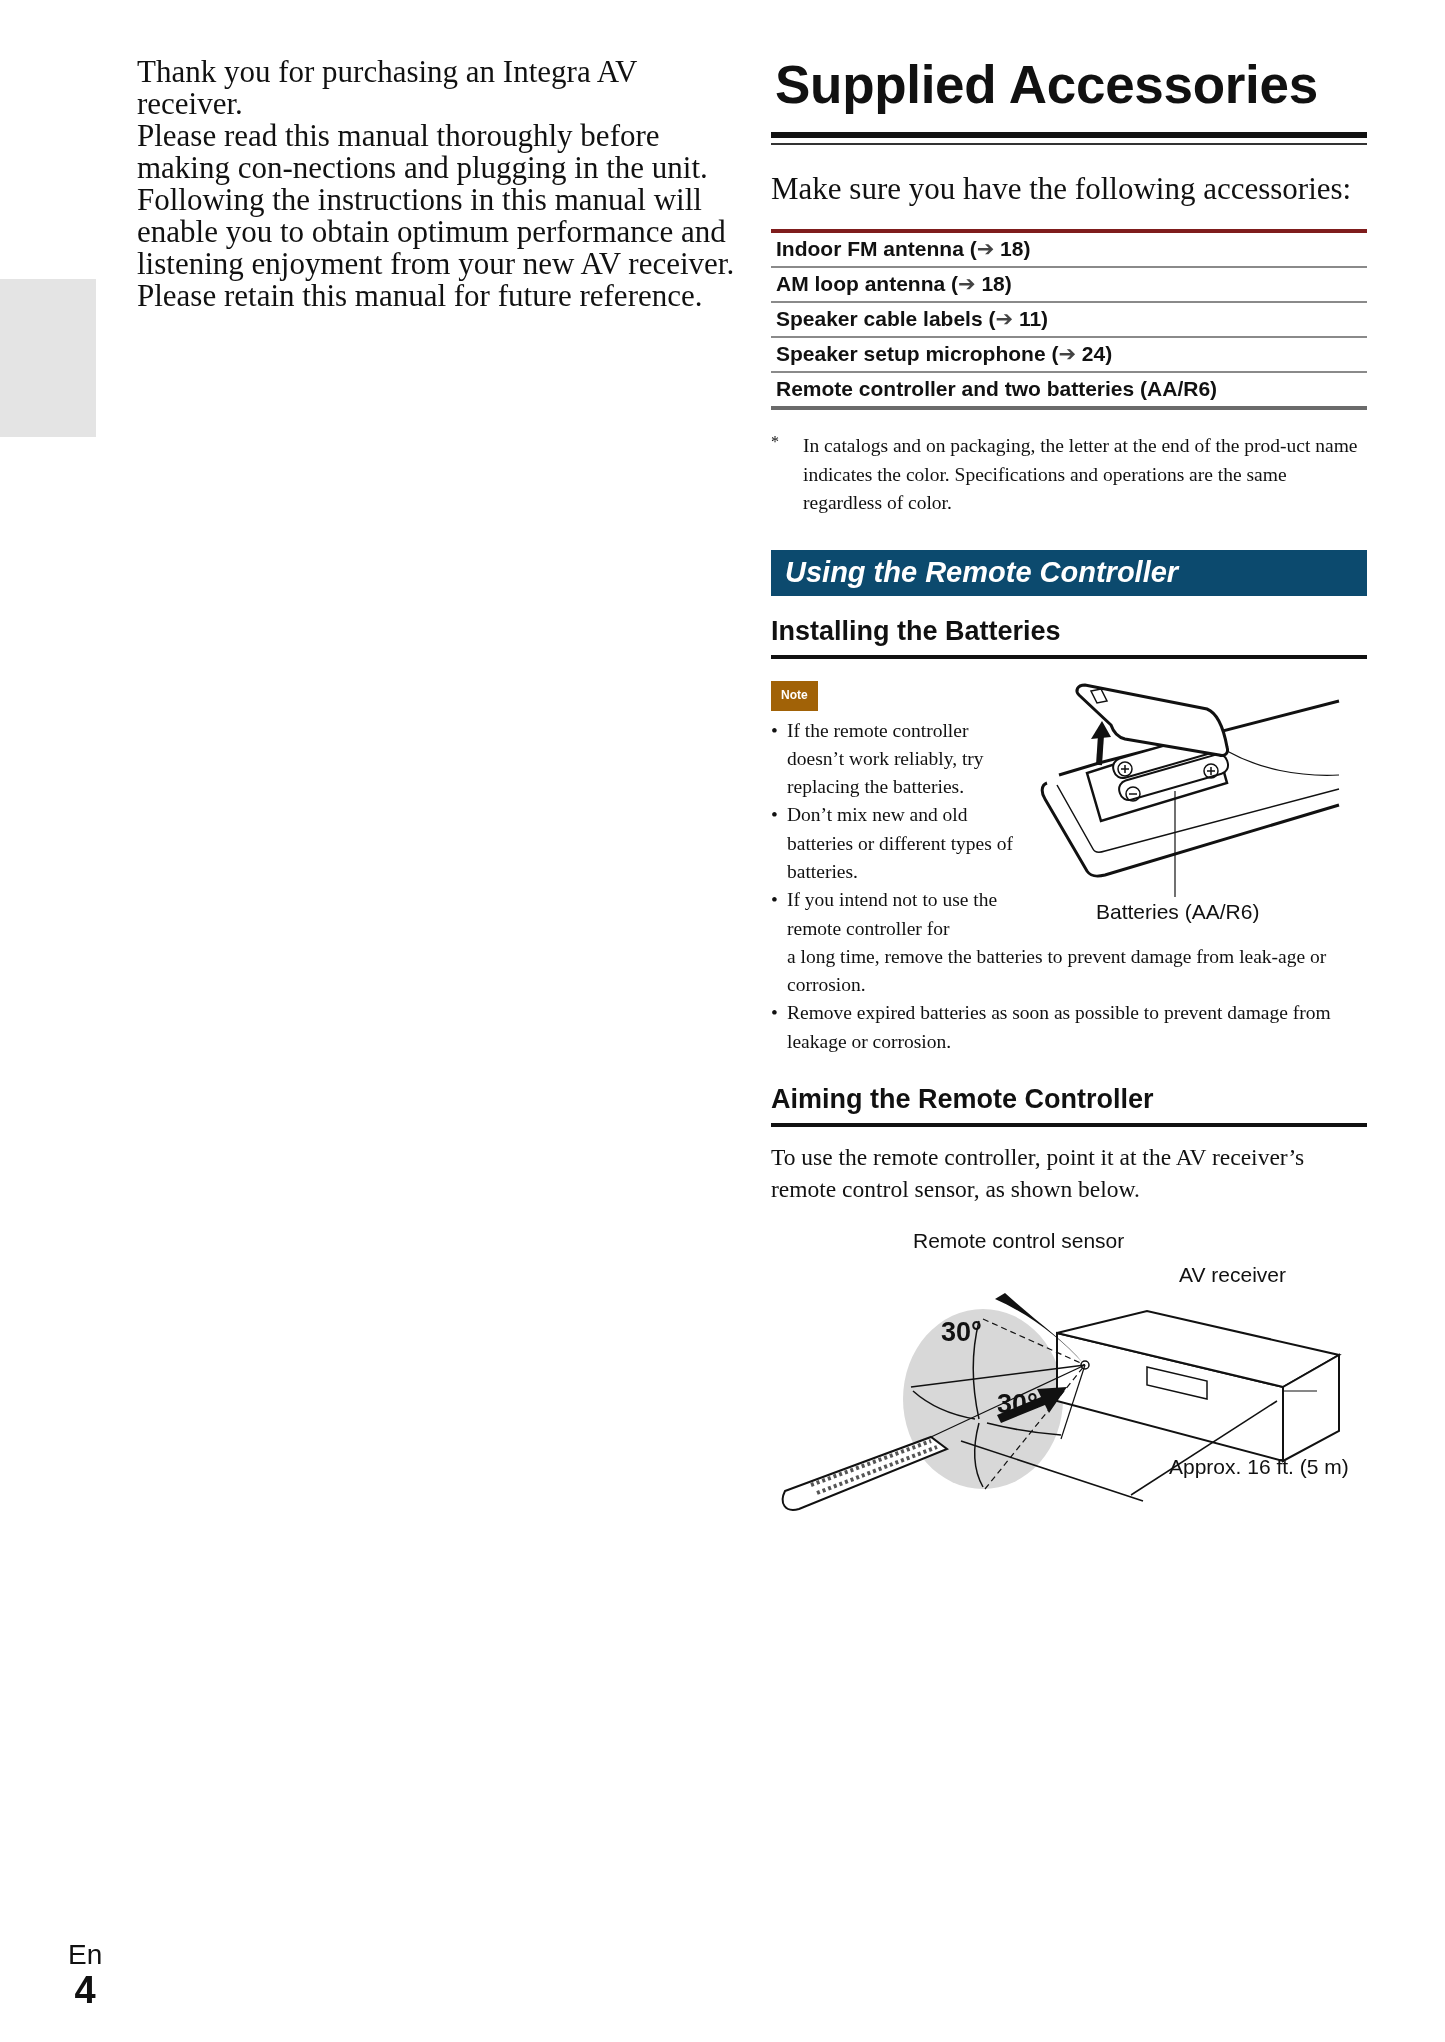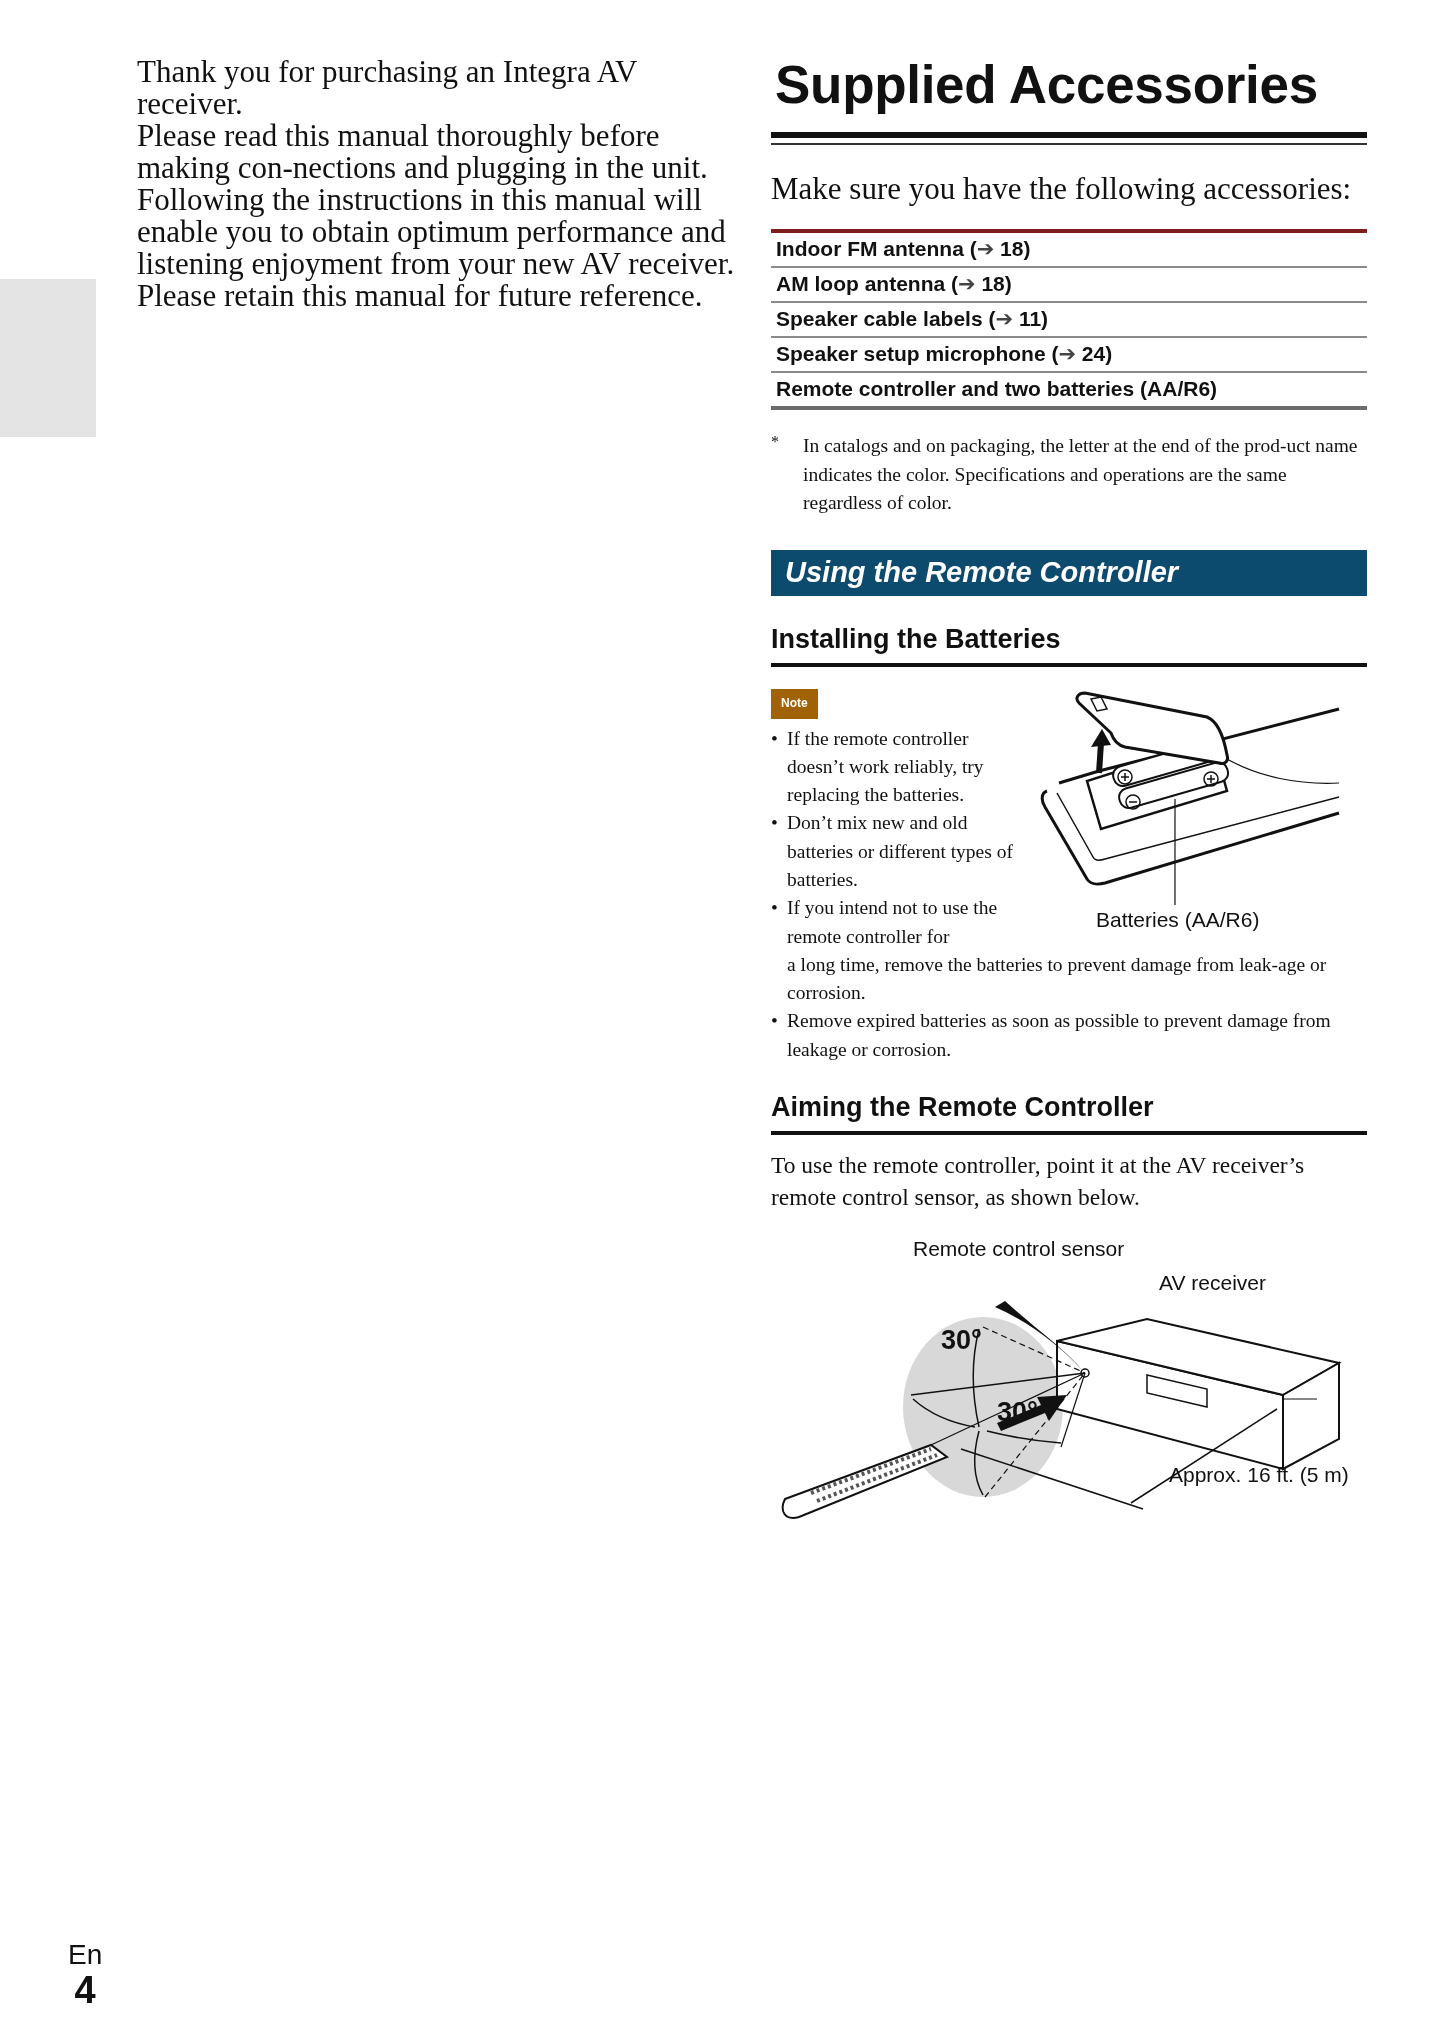--- a/index.html
+++ b/index.html
@@ -114,21 +114,21 @@
   </tbody>
     </table>
 
   <div class="footnote serif">
     <span class="star">*</span>
     <span>In catalogs and on packaging, the letter at the end of the prod-uct name indicates the color. Specifications and operations are the same regardless of color.</span>
   </div>
 
   <div class="band sans">Using the Remote Controller</div>
 
-  <div style="margin-top:26px;">
+  <div style="margin-top:18px;">
     <h2 class="subhead sans">Installing the Batteries</h2>
     <div class="subhead-rule"></div>
 
     <div class="notes-area">
       <span class="note-badge sans">Note</span>
 
       <svg class="battery-fig" viewBox="0 0 330 250" xmlns="http://www.w3.org/2000/svg">
 
         <path d="M20 94 L60 82 L300 20" fill="none" stroke="#111" stroke-width="3"></path>
         <path d="M8 102 C2 104 2 112 6 118 L48 190 C52 196 58 196 66 194 L300 124" fill="none" stroke="#111" stroke-width="3"></path>
@@ -203,21 +203,21 @@
         <path d="M226 192 L270 174 L266 166 L296 164 L278 190 L274 182 L230 200 Z" fill="#111"></path>
 
         <line x1="190" y1="218" x2="372" y2="278" stroke="#111" stroke-width="1.5"></line>
         <line x1="512" y1="168" x2="546" y2="168" stroke="#111" stroke-width="1.2"></line>
         <line x1="360" y1="272" x2="506" y2="178" stroke="#111" stroke-width="1.5"></line>
 
         <path d="M14 268 L160 214 L176 226 L28 286 C14 290 8 280 14 268 Z" fill="#fff" stroke="#111" stroke-width="2"></path>
         <path d="M40 262 L160 218 M46 270 L166 224" stroke="#555" stroke-width="4" stroke-dasharray="3,3"></path>
       </svg>
       <span class="fig-label" style="left:142px;top:6px;">Remote control sensor</span>
-      <span class="fig-label" style="left:388px;top:40px;">AV receiver</span>
+      <span class="fig-label" style="left:408px;top:40px;">AV receiver</span>
       <span class="deg" style="left:170px;top:94px;">30°</span>
       <span class="deg" style="left:226px;top:166px;">30°</span>
       <span class="fig-label" style="left:398px;top:232px;">Approx. 16 ft. (5 m)</span>
     </div>
   </div>
 </div>
 
 <div id="page-footer" class="sans">
   <div class="lang">En</div>
   <div class="pagenum">4</div>

